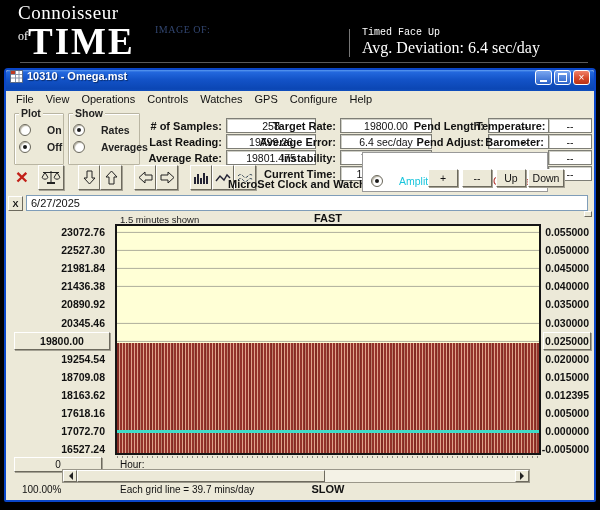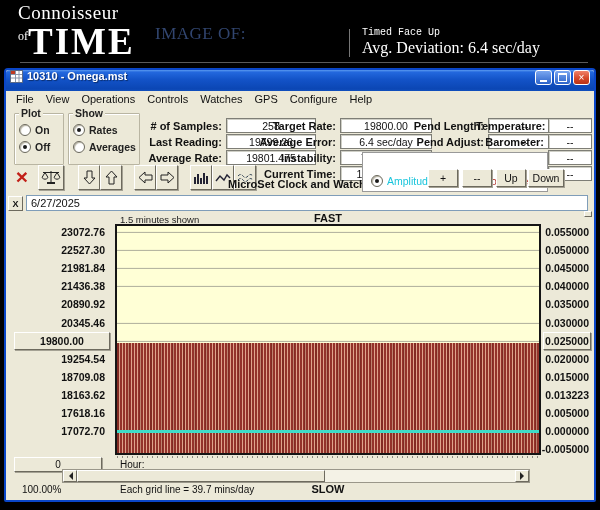--- a/index.html
+++ b/index.html
@@ -6,21 +6,21 @@
   body{width:600px;height:510px;background:#000;position:relative;overflow:hidden;
        font-family:"Liberation Sans",sans-serif;-webkit-font-smoothing:antialiased}
   
   .banner{position:absolute;left:0;top:0;width:576px;height:66px;background:#000;color:#fff}
   .logo{position:absolute;left:18px;top:2px;font-family:"Liberation Serif",serif}
   .logo-top{font-size:19px;letter-spacing:.5px}
   .logo-bottom{margin-top:-4px;white-space:nowrap}
   .logo-of{font-size:12px;vertical-align:14px}
   .logo-time{font-size:37px;font-weight:bold;letter-spacing:2px}
   .image-of{position:absolute;left:155px;top:24px;font-family:"Liberation Serif",serif;
-            font-size:17px;color:#31456F;letter-spacing:.5px}
+            font-size:10px;color:#31456F;letter-spacing:.5px}
   .cert{position:absolute;left:155px;top:38px;font-family:"Liberation Serif",serif;font-size:16px}
   .bdiv{position:absolute;left:349px;top:29px;width:1px;height:28px;background:#777}
   .timed{position:absolute;left:362px;top:27px;font-family:Liberation Mono, monospace;font-size:10px}
   .avgdev{position:absolute;left:362px;top:39px;font-family:"Liberation Serif",serif;font-size:16px}
   .brule{position:absolute;left:20px;top:62px;width:568px;height:1px;background:#5a5a5a}
   
   .win{position:absolute;left:4px;top:68px;width:592px;height:434px;background:#ECE9D8;
        border:2px solid #0A46C8;border-radius:4px 4px 2px 2px;box-sizing:border-box}
   .titlebar{height:21px;background:linear-gradient(180deg,#5A9AF0 0%,#2368DE 10%,#1353C8 45%,#0B46B4 90%,#1150BE 100%);
             border-radius:3px 3px 0 0;display:flex;align-items:flex-start;padding:0 4px;color:#fff}
@@ -35,21 +35,21 @@
   .glyph-max{width:7px;height:6px;border:1px solid #fff;border-top-width:2px}
   .menubar{height:16px;background:#ECE9D8;display:flex;align-items:center;gap:0;
            border-bottom:1px solid #d8d4c4;padding-left:4px}
   .menu-item{font-size:11px;color:#111;padding:0 6px;display:inline-block}
   
   .content{position:absolute;left:0;top:37px;width:588px;height:393px;background:#ECE9D8}
   .gbox{position:absolute;border:1px solid #b9b5a2;border-radius:1px;
         box-shadow:inset 1px 1px 0 #fff}
   .gbox .gtitle{position:absolute;top:-7px;left:4px;background:#ECE9D8;padding:0 2px;
         font-size:10.5px;font-weight:bold;color:#222}
-  .ritem{position:absolute;display:flex;align-items:center;gap:4px;font-size:10.5px;font-weight:bold;color:#222}
+  .ritem{position:absolute;display:flex;align-items:center;gap:16px;font-size:10.5px;font-weight:bold;color:#222}
   .radio{width:10px;height:10px;border-radius:50%;background:#fff;border:1px solid #6a675b;
          box-shadow:inset 1px 1px 1px #b8b4a4;position:relative;flex:none}
   .radio.sel::after{content:"";position:absolute;left:2.5px;top:2.5px;width:4px;height:4px;
          border-radius:50%;background:#1a1a1a}
   .frow{position:absolute;display:flex;align-items:center;height:15px}
   .flab{font-size:11px;font-weight:bold;color:#111;text-align:right;margin-right:4px;white-space:nowrap}
   .fval{background:#fff;border:1px solid #7e7e76;box-shadow:inset 1px 1px 0 #cfcfc6;height:13px;
         font-size:10.5px;display:flex;align-items:center;justify-content:center;color:#111;box-sizing:content-box}
   .tb{position:absolute;top:58px;width:22px;height:25px;background:#ECE9D8;
       border:1px solid;border-color:#fff #6d6a5e #6d6a5e #fff;box-shadow:1px 1px 0 #a5a294;
@@ -331,32 +331,33 @@
         <div class="axl">21981.84</div>
         <div class="axl">21436.38</div>
         <div class="axl">20890.92</div>
         <div class="axl">20345.46</div>
         <div class="axl boxed">19800.00</div>
         <div class="axl">19254.54</div>
         <div class="axl">18709.08</div>
         <div class="axl">18163.62</div>
         <div class="axl">17618.16</div>
         <div class="axl">17072.70</div>
+        <div class="axl">16527.24</div>
       </div>
     <div class="axis-right">
         <div class="axr">0.055000</div>
         <div class="axr">0.050000</div>
         <div class="axr">0.045000</div>
         <div class="axr">0.040000</div>
         <div class="axr">0.035000</div>
         <div class="axr">0.030000</div>
         <div class="axr boxed">0.025000</div>
         <div class="axr">0.020000</div>
         <div class="axr">0.015000</div>
-        <div class="axr">0.013223</div>
+        <div class="axr">0.012395</div>
         <div class="axr">0.005000</div>
         <div class="axr">0.000000</div>
         <div class="axr">-0.005000</div>
       </div>
 
     <div class="xticks"></div>
     <div class="zerobtn">0</div>
     <div class="hourlab">Hour:</div>
 
     <div class="hscroll">

